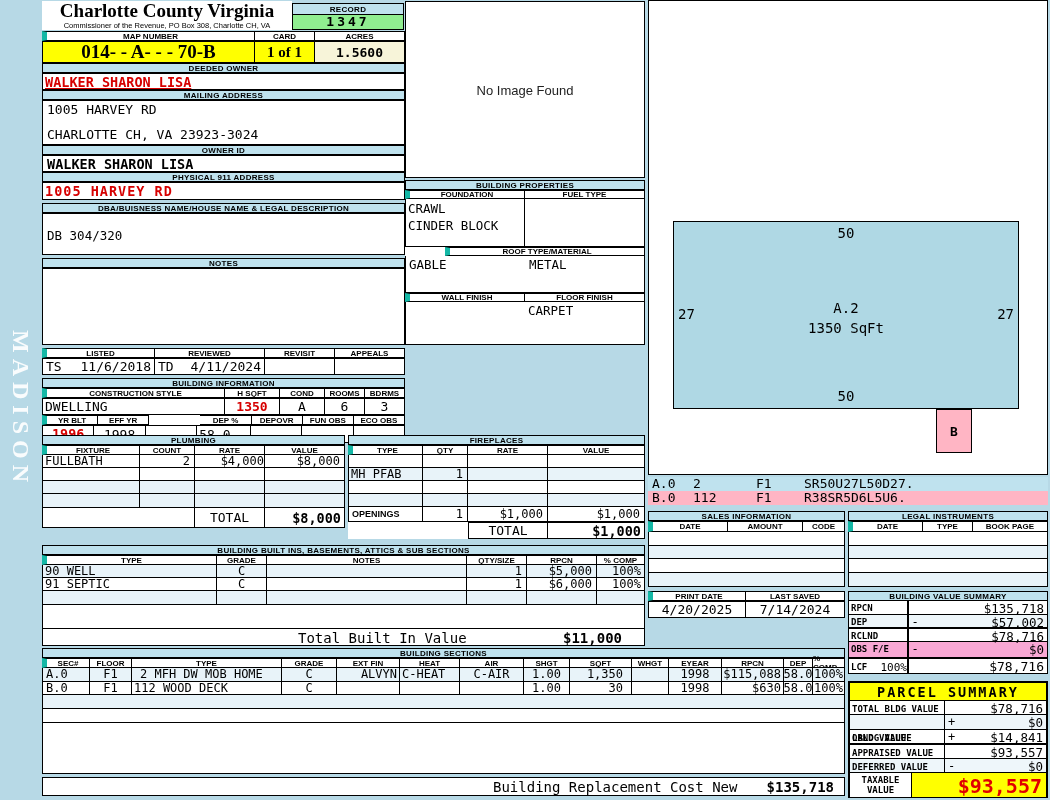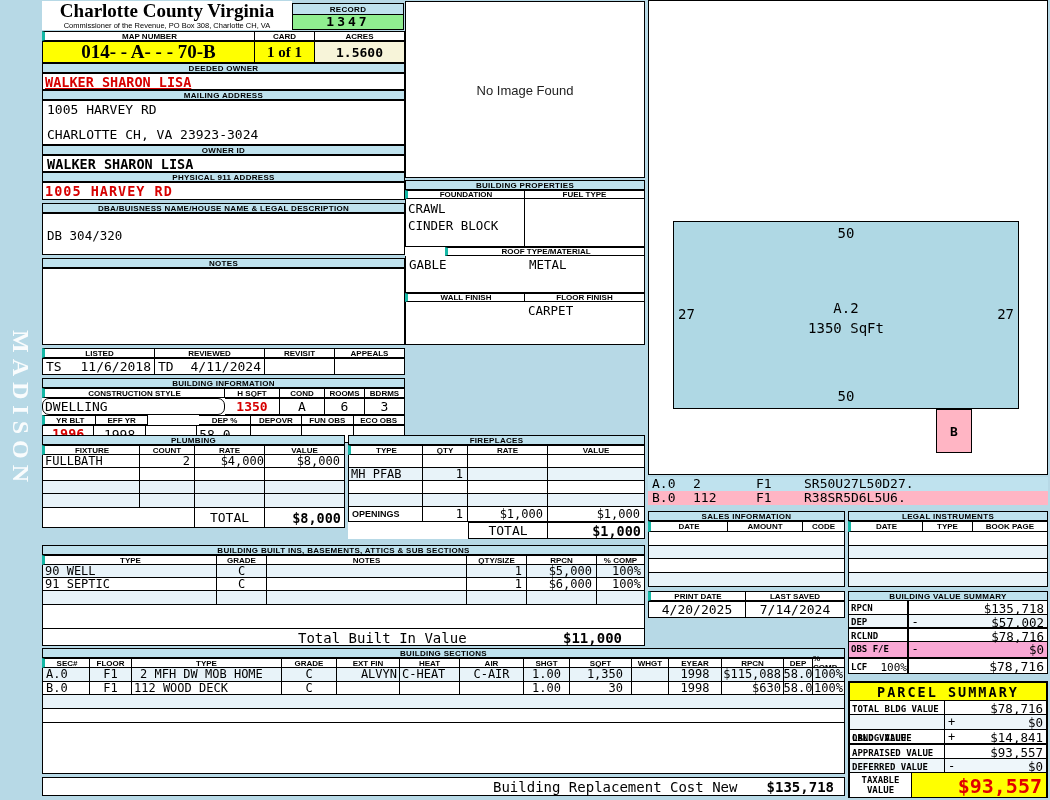--- a/index.html
+++ b/index.html
@@ -7,21 +7,21 @@
        font-family:"DejaVu Sans Mono",monospace;overflow:hidden;}
   *{box-sizing:border-box;}
   .abs{position:absolute;}
   .panel{position:absolute;background:#fff;border:1px solid #000;}
   .hdr{position:absolute;background:#bfe2ee;border:1px solid #000;
        font-family:"Liberation Sans",sans-serif;font-weight:bold;font-size:8px;
        display:flex;align-items:center;justify-content:center;letter-spacing:.3px;color:#000;}
   .colrow{position:absolute;display:flex;background:#fff;}
   .colrow .ch{border:1px solid #000;border-left:none;font-family:"Liberation Sans",sans-serif;
        font-weight:bold;font-size:8px;display:flex;align-items:center;justify-content:center;}
-  .colrow .ch:first-child{border-left:3px solid #14b8a6;}
+  .colrow .ch:first-child{border-left:5px solid #14b8a6;}
   .vrow{position:absolute;display:flex;background:#fff;}
   .vrow .vc{border:1px solid #000;border-left:none;font-size:12.5px;display:flex;align-items:center;}
   .vrow .vc:first-child{border-left:1px solid #000;}
   .rows{position:absolute;border:1px solid #000;border-top:none;background:#fff;}
   .trow{display:flex;border-bottom:1px solid #000;height:13px;}
   .trow:last-child{border-bottom:none;}
   .trow .tc{border-right:1px solid #000;font-size:12px;line-height:12px;display:flex;align-items:center;overflow:hidden;white-space:nowrap;}
   .trow .tc:last-child{border-right:none;}
   .alt{background:#e8f3f9;}
   .red{color:#d60000;}
@@ -105,21 +105,21 @@
 
 <div class="hdr" style="left:42px;top:378px;width:363px;height:10px;">BUILDING INFORMATION</div>
 <div class="colrow" style="left:42px;top:388px;height:10px;width:363px;">
   <div class="ch" style="width:183px;">CONSTRUCTION STYLE</div>
   <div class="ch" style="width:55px;">H SQFT</div>
   <div class="ch" style="width:45px;">COND</div>
   <div class="ch" style="width:40px;">ROOMS</div>
   <div class="ch" style="width:40px;">BDRMS</div>
 </div>
 <div class="vrow" style="left:42px;top:398px;height:17px;width:363px;">
-  <div class="vc" style="width:183px;padding-left:2px;font-size:13px;border-radius:7px;">DWELLING</div>
+  <div class="vc" style="width:183px;padding-left:2px;font-size:13px;">DWELLING</div>
   <div class="vc ctr red bold" style="width:55px;font-size:13px;">1350</div>
   <div class="vc ctr" style="width:45px;font-size:13px;">A</div>
   <div class="vc ctr" style="width:40px;font-size:13px;">6</div>
   <div class="vc ctr" style="width:40px;font-size:13px;">3</div>
 </div>
 <div class="colrow" style="left:42px;top:415px;height:10px;width:363px;">
   <div class="ch" style="flex:1;">YR BLT</div>
   <div class="ch" style="flex:1;">EFF YR</div>
   <div class="ch" style="flex:1;margin-top:14px;">REM YR</div>
   <div class="ch" style="flex:1;">DEP %</div>

